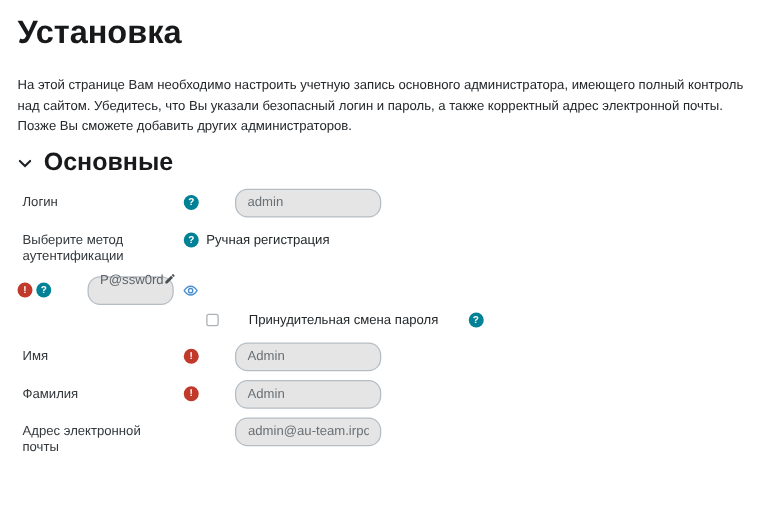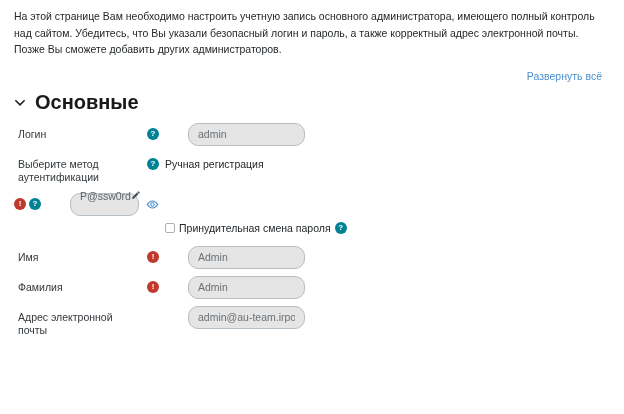--- a/index.html
+++ b/index.html
@@ -40,40 +40,38 @@
   .pw-box { width: 69px; display: inline-flex; align-items: center; justify-content: space-between;
             padding: 0 7px 16px 9px; }
   .pw-box .pw-text { color: #5e6469; }
 
   .eye-btn { margin-left: 7px; display: inline-flex; cursor: pointer; }
 
   .static-value { font-size: 10.5px; color: #24282b; padding-top: 5px; }
 
   .hint { font-size: 10.5px; line-height: 16px; color: #24282b; max-width: 452px; padding-top: 1px; }
 
-  .check-row .col-control { align-items: center; gap: 4px; }
+  .check-row .col-control { align-items: center; gap: 24px; }
   input.checkbox { width: 10px; height: 10px; accent-color: #fff; border: 1px solid #aab0b6;
                    appearance: none; border-radius: 2px; background: #fff; cursor: pointer; }
   .check-label { font-size: 10.5px; color: #24282b; }
 
   .spacer-sm { height: 3px; }
   .row-tight { margin-bottom: 6px; }
   .row-gap-lg { margin-bottom: 12px; }
 </style>
 </head>
 <body>
 
 <div class="page">
 
+  <h1 class="page-title">Установка</h1>
 
   <p class="intro">На этой странице Вам необходимо настроить учетную запись основного администратора, имеющего полный контроль над сайтом. Убедитесь, что Вы указали безопасный логин и пароль, а также корректный адрес электронной почты. Позже Вы сможете добавить других администраторов.</p>
 
-  <div class="expand-row">
-    <a class="expand-link">Развернуть всё</a>
-  </div>
 
   <div class="section-header">
     <span class="chev">
       <svg width="12" height="12" viewBox="0 0 16 16">
           <path d="M2.5 5l5.5 5.5L13.5 5" fill="none" stroke="#1d2125" stroke-width="2.2" stroke-linecap="round"></path>
         </svg>
     </span>
     <span class="section-title">Основные</span>
   </div>
 

